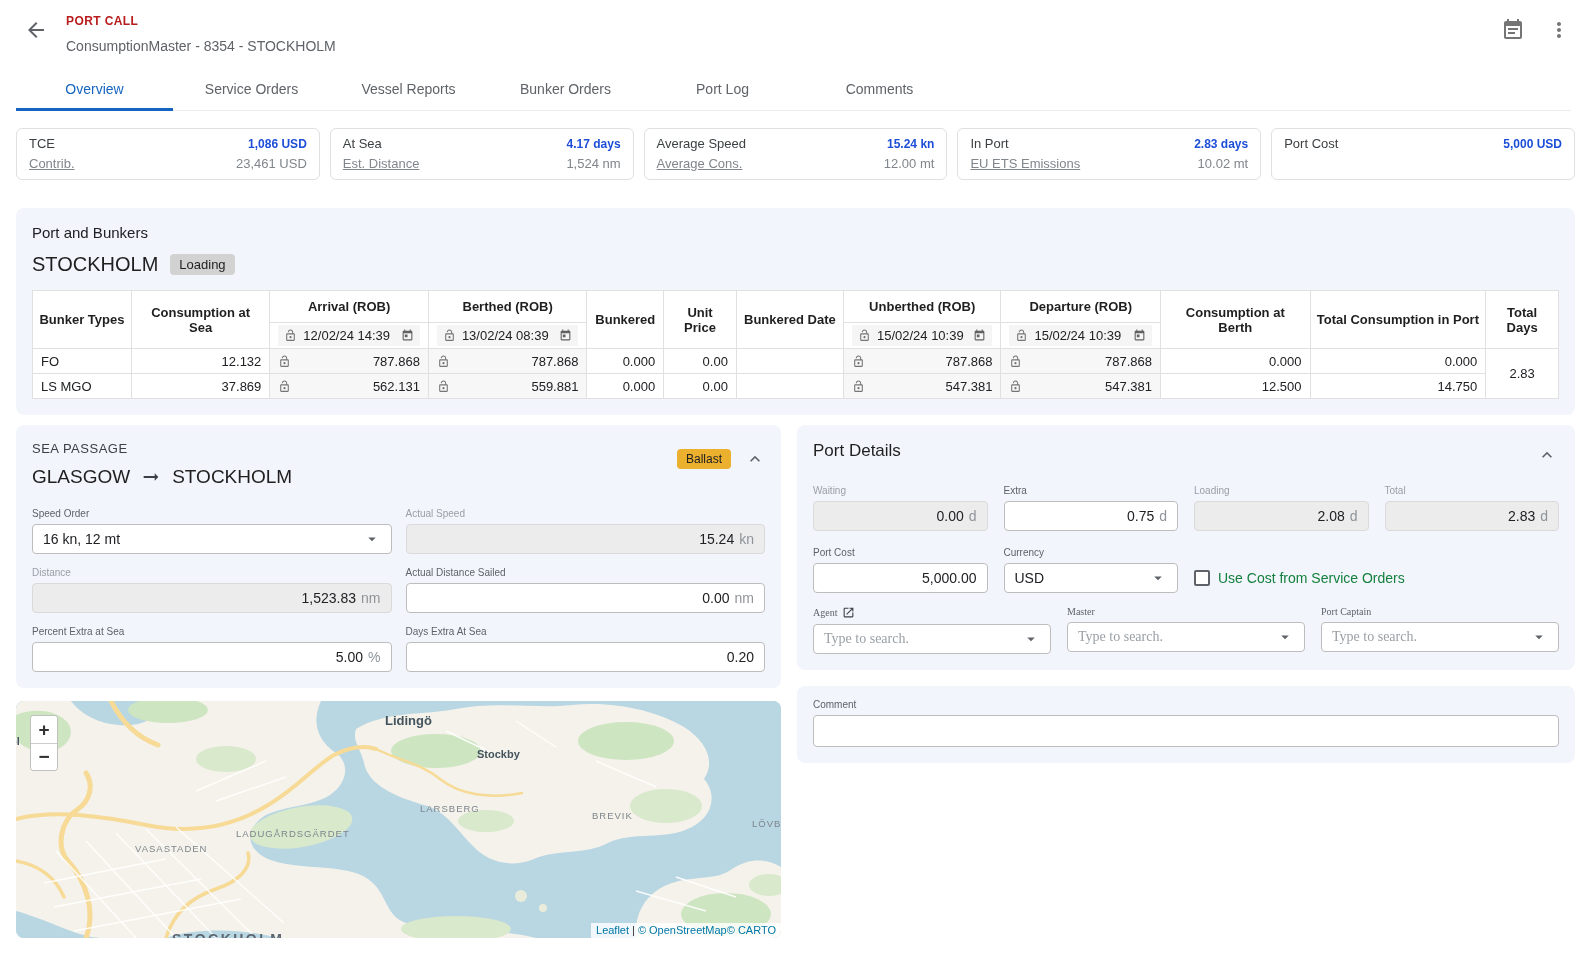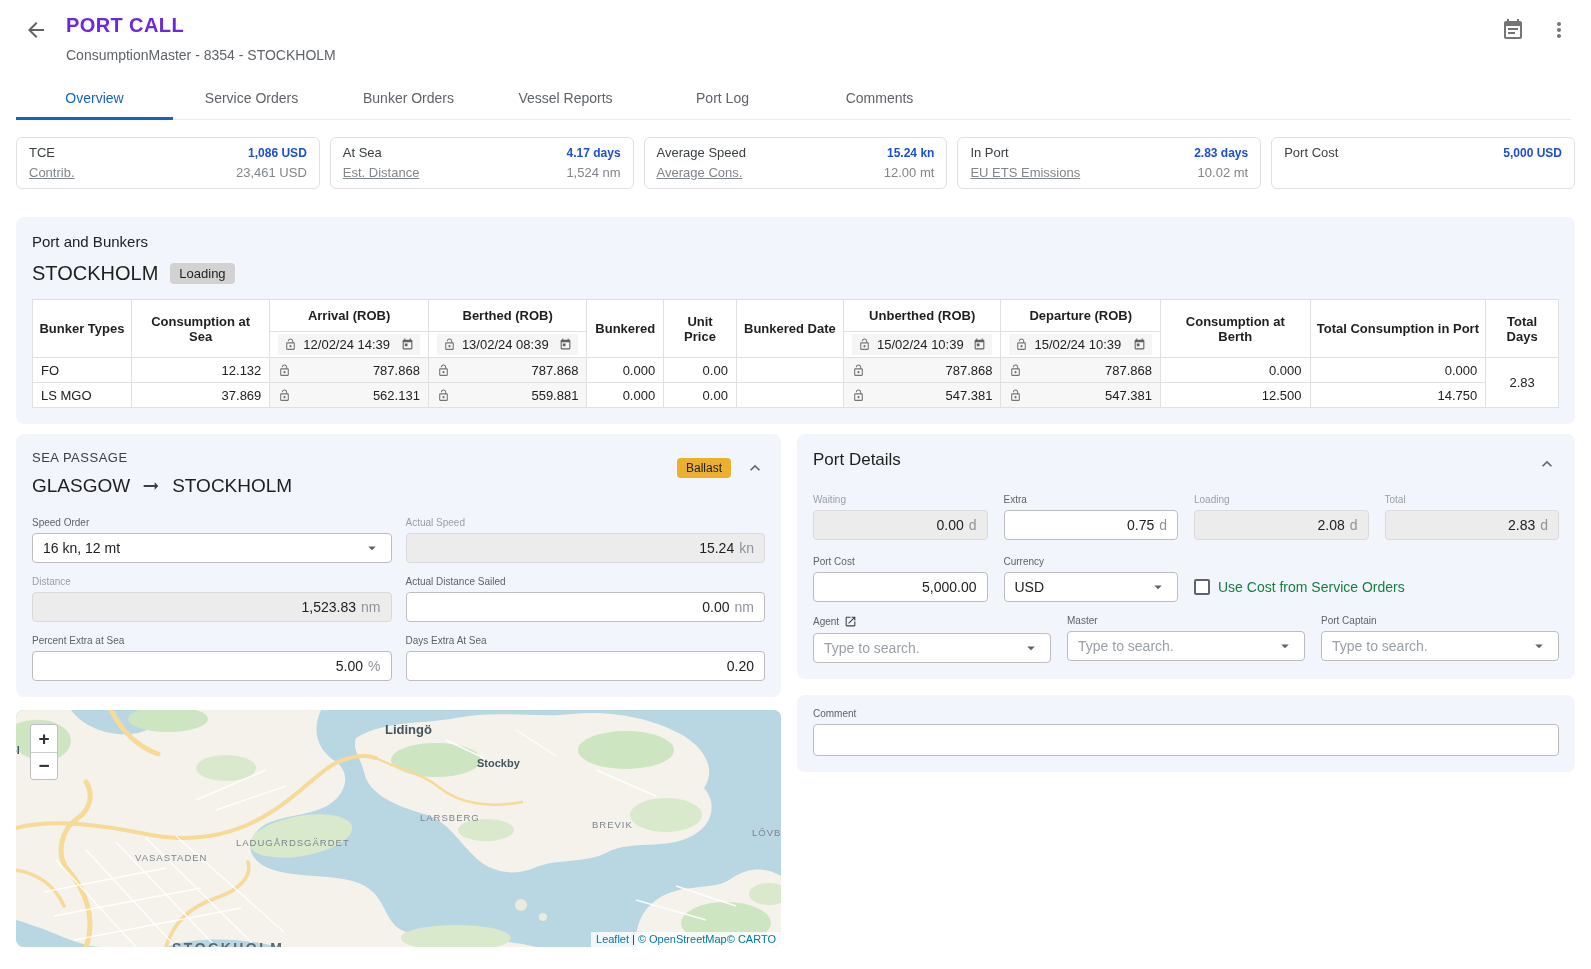--- a/index.html
+++ b/index.html
@@ -9,21 +9,21 @@
     background:#ffffff; color:#202124;
     font-family:"Liberation Sans", sans-serif;
     font-size:14px;
   }
   
   .app-header { padding:14px 20px 0 16px; }
   .hdr-row { display:flex; align-items:flex-start; }
   .back-btn { width:24px; height:24px; margin:4px 18px 0 8px; cursor:pointer; flex:none; }
   .back-btn svg { fill:#5f6368; }
   .hdr-titles { flex:1; }
-  .page-title { font-size:20px; font-weight:700; letter-spacing:.4px; color:#6d28d9; }
+  .page-title { font-size:12px; font-weight:700; letter-spacing:.4px; color:#b91c1c; }
   .page-subtitle { font-size:14px; color:#5f6368; margin-top:10px; }
   .hdr-icons { display:flex; gap:22px; margin-top:4px; }
   .hdr-icon { width:24px; height:24px; cursor:pointer; }
   .hdr-icon svg { fill:#757575; }
   
   .tabs { display:flex; margin-top:16px; border-bottom:1px solid #ececec; }
   .tab { width:157px; text-align:center; padding:11px 0 13px; font-size:14px;
          color:#5f6368; cursor:pointer; position:relative; }
   .tab.active { color:#1565c0; font-weight:500; }
   .tab.active::after { content:""; position:absolute; left:0; right:0; bottom:-1px; height:3px; background:#1565c0; }
@@ -79,21 +79,21 @@
   .suffix { color:#8f9499; margin-left:5px; }
   .dd-arrow svg { fill:#5f6368; display:block; }
   .control input { border:none; outline:none; background:transparent; flex:1; font:inherit; color:#202124; padding:0; }
   .control input::placeholder { color:#9aa0a6; }
   
   .pd-card { padding:16px; position:relative; }
   .pd-title { font-size:17px; color:#1f1f1f; }
   .pd-chev { position:absolute; top:20px; right:18px; }
   .pd-grid4 { display:grid; grid-template-columns:repeat(4,1fr); gap:16px; margin-top:24px; }
   .pd-grid4 .span2 { grid-column:span 2; }
-  .pd-grid3 { display:grid; grid-template-columns:repeat(3,1fr); gap:16px; margin-top:13px; }
+  .pd-grid3 { display:grid; grid-template-columns:repeat(3,1fr); gap:16px; margin-top:13px;font-family:Liberation Serif, serif; }
   .checkbox-row { display:flex; align-items:center; gap:8px; align-self:end; margin-bottom:7px; font-size:14px; color:#15803d; cursor:pointer; }
   .checkbox { width:16px; height:16px; border:2px solid #5f6368; border-radius:2px; background:#fff; flex:none; }
   .lbl-with-icon { display:flex; align-items:center; gap:5px; }
   .ext-icon svg { fill:#3c4043; display:block; }
   
   .comment-card { margin-top:16px; padding:13px 16px 16px; }
   .comment-input { height:32px; border:1px solid #bdbdbd; border-radius:4px; background:#fff; width:100%; font:inherit; padding:0 10px; outline:none; }
   
   .map { position:relative; margin-top:13px; height:237px; border-radius:8px; overflow:hidden; background:#b9d6e3; }
   .map svg.geo { position:absolute; inset:0; }
@@ -130,22 +130,22 @@
         <svg width="24" height="24" viewBox="0 0 24 24">
             <path d="M12 8c1.1 0 2-.9 2-2s-.9-2-2-2-2 .9-2 2 .9 2 2 2zm0 2c-1.1 0-2 .9-2 2s.9 2 2 2 2-.9 2-2-.9-2-2-2zm0 6c-1.1 0-2 .9-2 2s.9 2 2 2 2-.9 2-2-.9-2-2-2z"></path>
           </svg>
       </div>
     </div>
   </div>
 
   <div class="tabs">
     <div class="tab active">Overview</div>
     <div class="tab">Service Orders</div>
+    <div class="tab">Vessel Reports</div>
     <div class="tab">Bunker Orders</div>
-    <div class="tab">Vessel Reports</div>
     <div class="tab">Port Log</div>
     <div class="tab">Comments</div>
   </div>
 </div>
 
 <div class="kpi-row">
   <div class="kpi-card">
     <div class="kpi-line">
         <span class="lab">TCE</span>
         <span class="val">1,086 USD</span>

